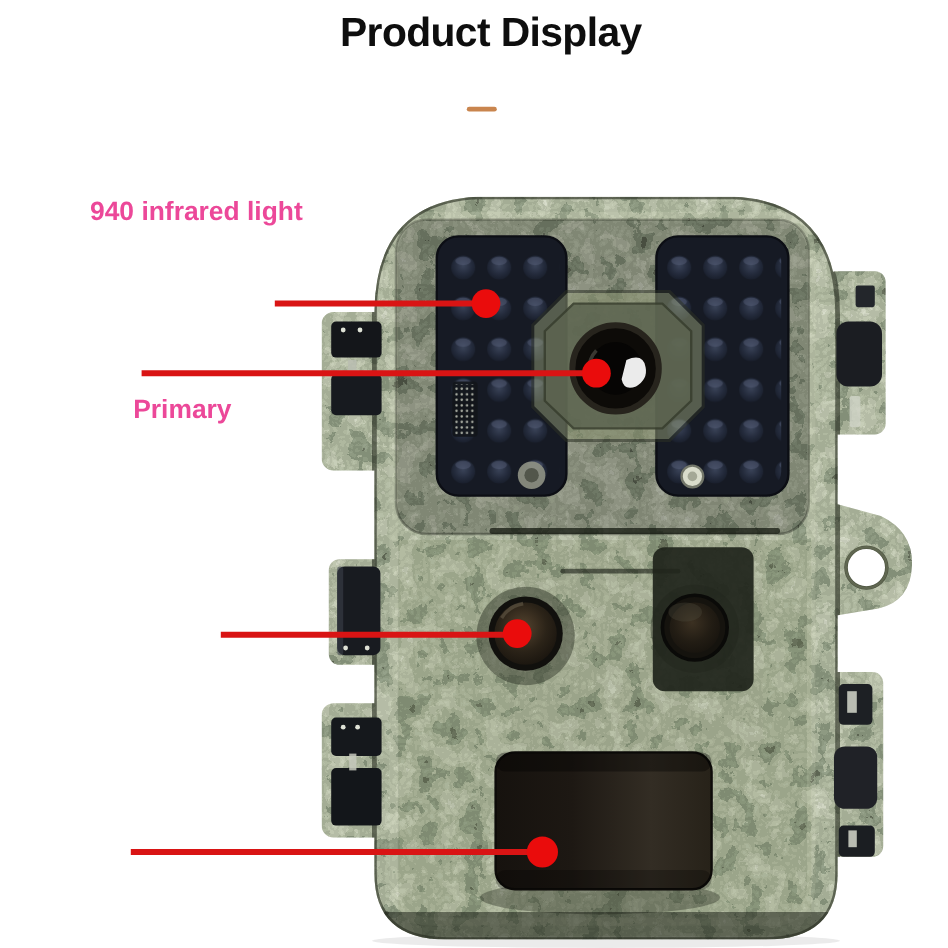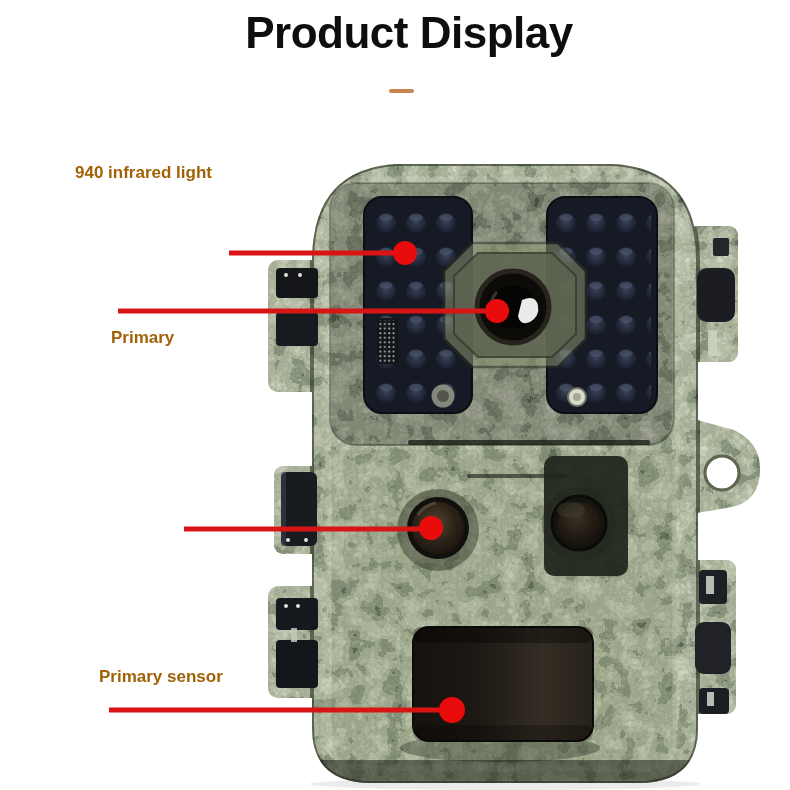--- a/index.html
+++ b/index.html
@@ -1,22 +1,22 @@
 <!DOCTYPE html>
 <html><head>
 <meta charset="utf-8">
 <style>
   html,body{margin:0;padding:0;background:#ffffff;}
   .stage{position:relative;width:790px;height:790px;overflow:hidden;background:#ffffff;
          font-family:"Liberation Sans",sans-serif;}
   .title{position:absolute;left:409px;top:8px;transform:translateX(-50%);
-         margin:0;font-size:44px;font-weight:700;letter-spacing:-.5px;color:#0e0e0e;white-space:nowrap;}
+         margin:0;font-size:34px;font-weight:700;letter-spacing:-.5px;color:#0e0e0e;white-space:nowrap;}
   .accent-dash{position:absolute;left:389px;top:89px;width:25px;height:4px;border-radius:2px;
          background:#c9854e;}
-  .label{position:absolute;font-size:17px;font-weight:700;color:#a16207;white-space:nowrap;}
+  .label{position:absolute;font-size:22px;font-weight:700;color:#ec4899;white-space:nowrap;}
   .lbl-ir1{left:75px;top:163px;}
   .lbl-ir2{left:75px;top:204px;}
   .lbl-lenses{left:111px;top:328px;}
   .lbl-secondary{left:97px;top:487px;}
   .lbl-primary{left:99px;top:667px;}
   svg.scene{position:absolute;left:0;top:0;}
 </style>
 </head>
 <body>
 
@@ -192,15 +192,14 @@
     <g fill="#ea0c0c">
       <circle cx="405" cy="253" r="12"></circle>
       <circle cx="497" cy="311" r="12"></circle>
       <circle cx="431" cy="528" r="12"></circle>
       <circle cx="452" cy="710" r="13"></circle>
     </g>
   </svg>
 
   <div class="label lbl-ir1">940 infrared light</div>
   <div class="label lbl-lenses">Primary</div>
-  <div class="label lbl-primary">Primary sensor</div>
 
 </div>
 
 </body></html>

